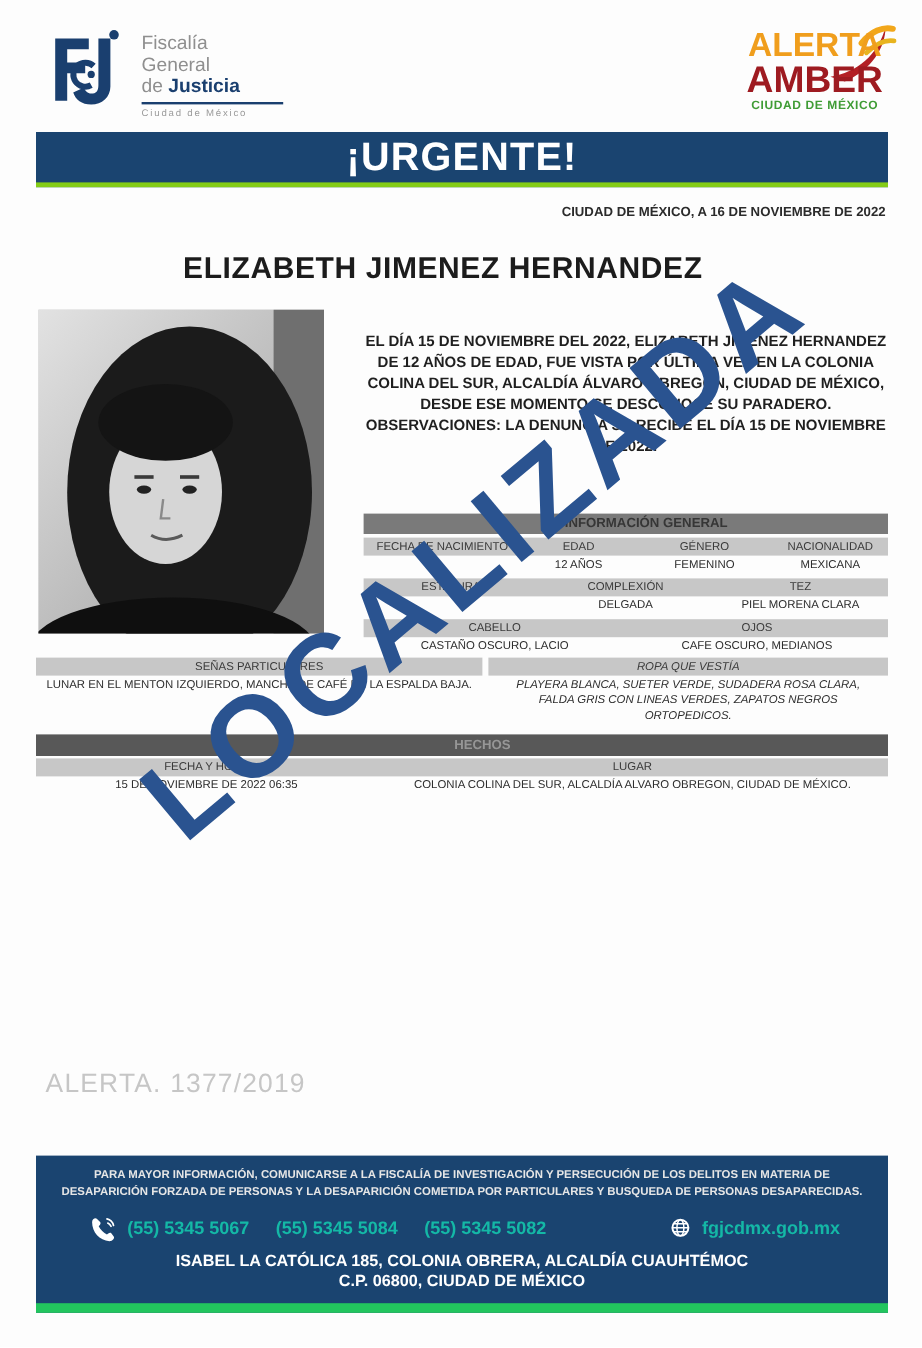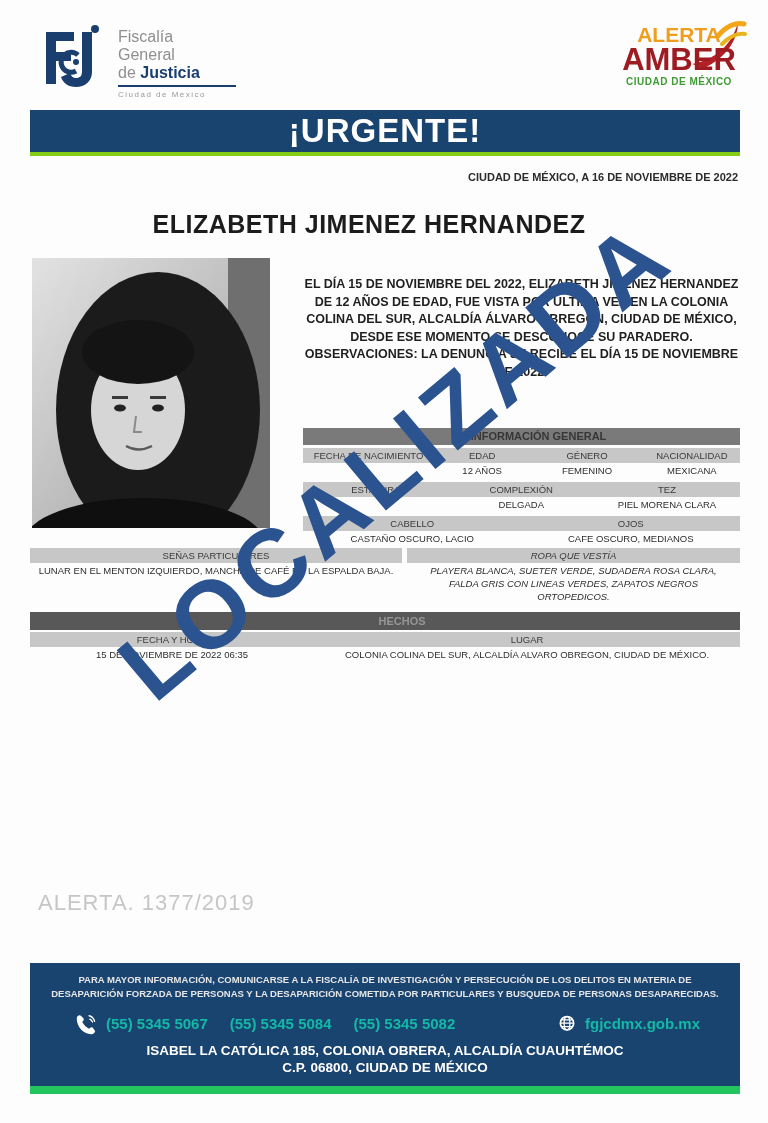--- a/index.html
+++ b/index.html
@@ -13,21 +13,21 @@
   
   .fgj-logo { position:absolute; left:36px; top:20px; display:flex; gap:12px; align-items:flex-start; }
   .fgj-text { padding-top:8px; }
   .fgj-text .l { font-size:16px; color:#8f8f8f; line-height:1.12; }
   .fgj-text .l b { color:#1a3f6f; font-weight:bold; }
   .fgj-rule { width:118px; height:2px; background:#1a3f6f; margin:3px 0 3px; }
   .fgj-sub { font-size:8px; color:#9a9a9a; letter-spacing:1.5px; }
 
   .amber-logo { position:absolute; right:24px; top:24px; width:130px; text-align:center; }
   .amber-swoosh { position:absolute; right:-6px; top:-10px; }
-  .amber-l1 { font-size:21px; font-weight:800; color:#f09e1d; letter-spacing:0px; line-height:1; position:relative; }
+  .amber-l1 { font-size:28px; font-weight:800; color:#f09e1d; letter-spacing:0px; line-height:1; position:relative; }
   .amber-l2 { font-size:31px; font-weight:800; color:#9e1b21; letter-spacing:0px; line-height:0.95; position:relative; }
   .amber-l3 { font-size:10px; font-weight:bold; color:#3f9c35; letter-spacing:0.5px; margin-top:2px; position:relative; }
 
   
   .banner {
     position:absolute; left:30px; top:110px; width:710px; height:46px;
     background:#1a4470; border-bottom:4px solid #84cc16;
     display:flex; align-items:center; justify-content:center;
     color:#ffffff; font-size:33px; font-weight:bold; letter-spacing:1px;
   }

